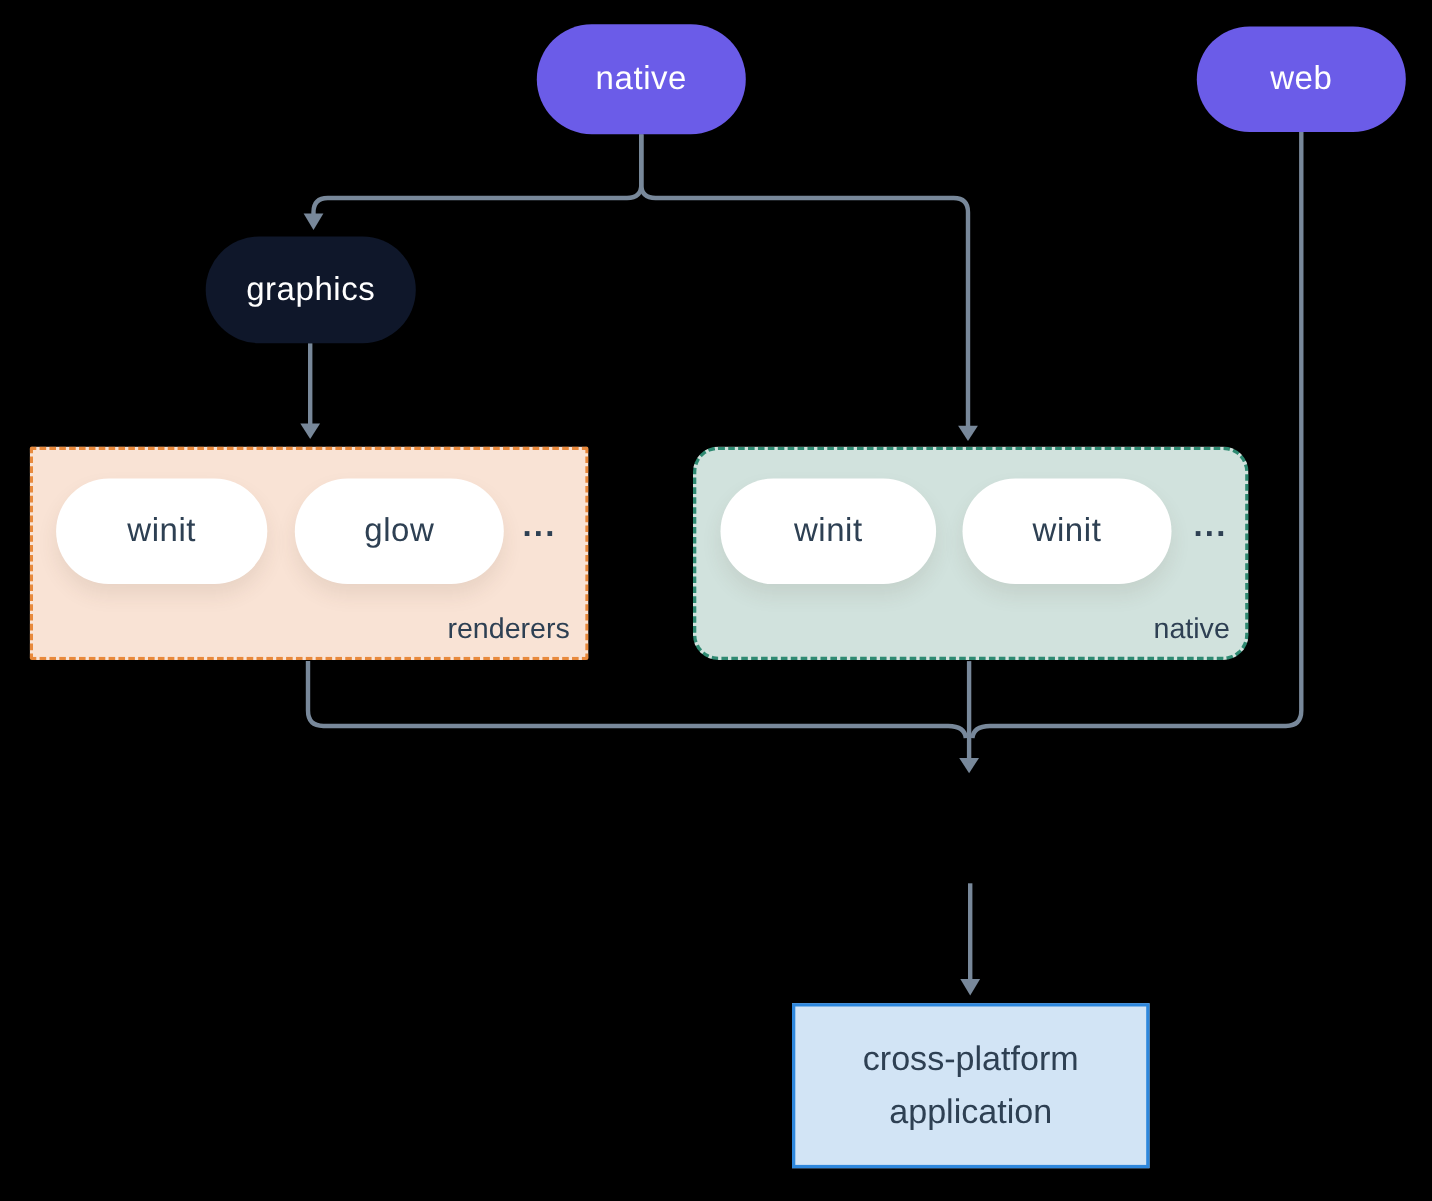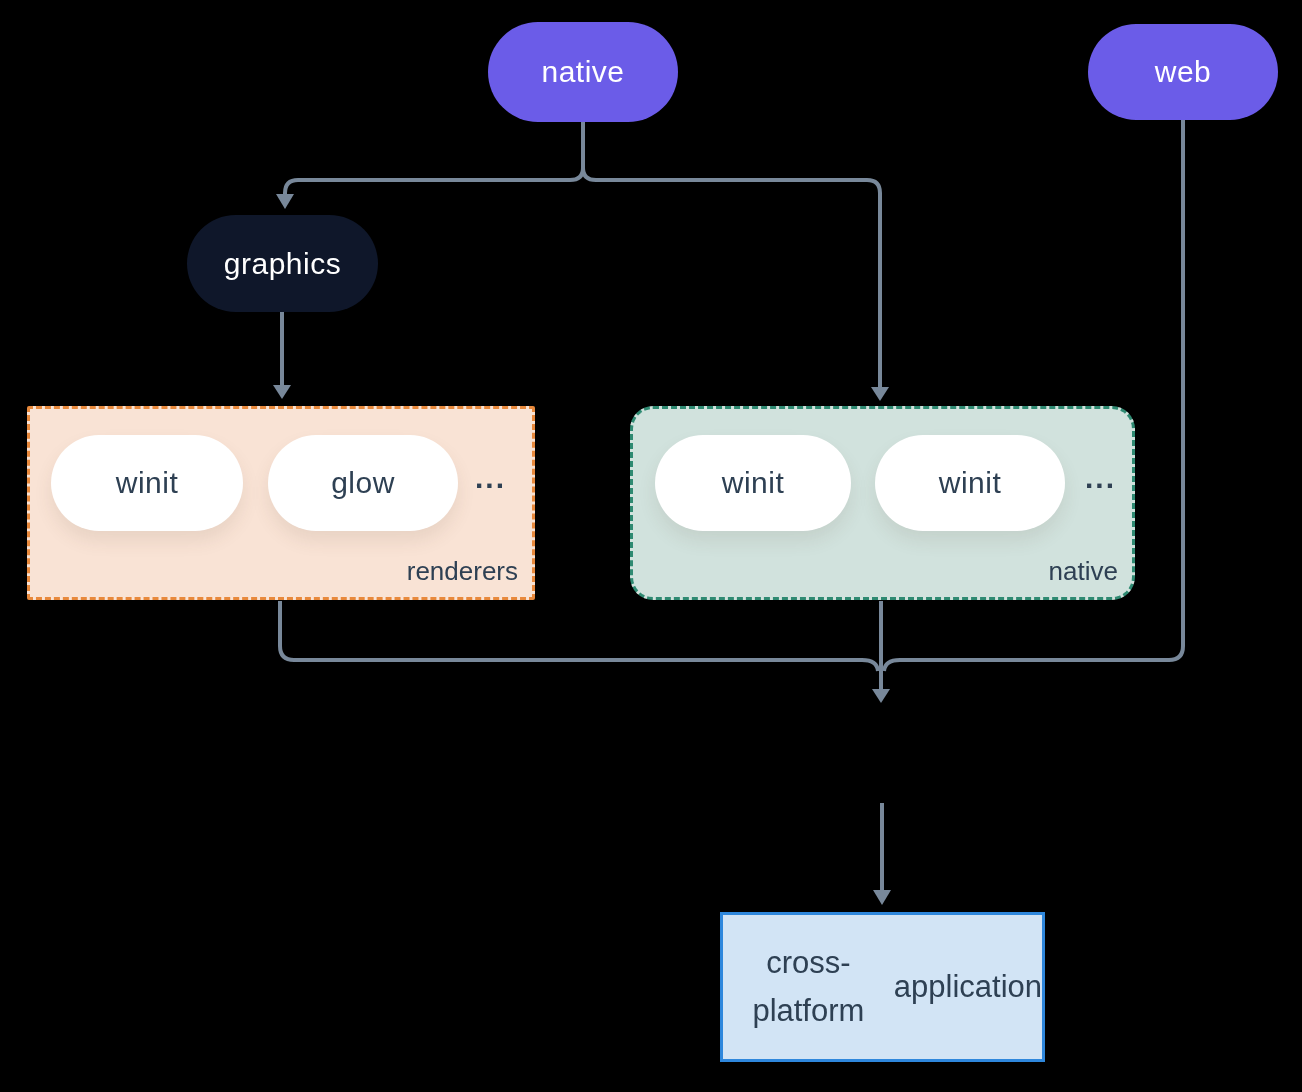--- a/index.html
+++ b/index.html
@@ -36,21 +36,21 @@
     color:#2E4053;font-size:26px;margin-top:48px;
   }
   .ellipsis{
     position:absolute;
     color:#2E4053;font-size:30px;font-weight:600;letter-spacing:2px;
   }
 
   .appbox{
     position:absolute;box-sizing:border-box;
     background:#D2E4F5;border:3px solid #2E87DC;
-    display:flex;flex-direction:row;align-items:center;justify-content:center;
+    display:flex;flex-direction:column;align-items:center;justify-content:center;
     color:#2E4053;font-size:31px;line-height:48px;text-align:center;
   }
 </style>
 </head>
 <body>
 
 <div class="stage">
 
   <svg class="connectors" viewBox="0 0 1302 1092" xmlns="http://www.w3.org/2000/svg">
 

